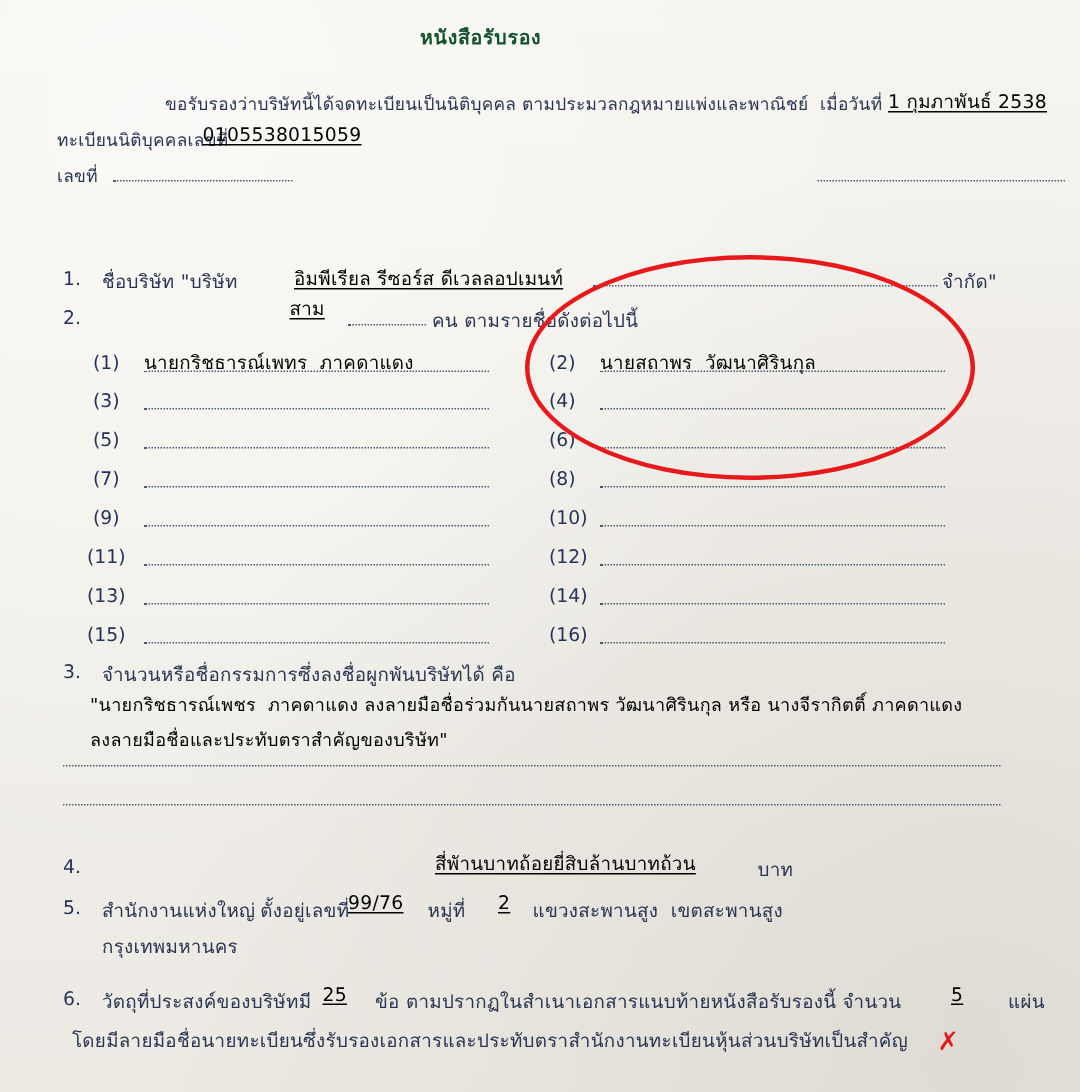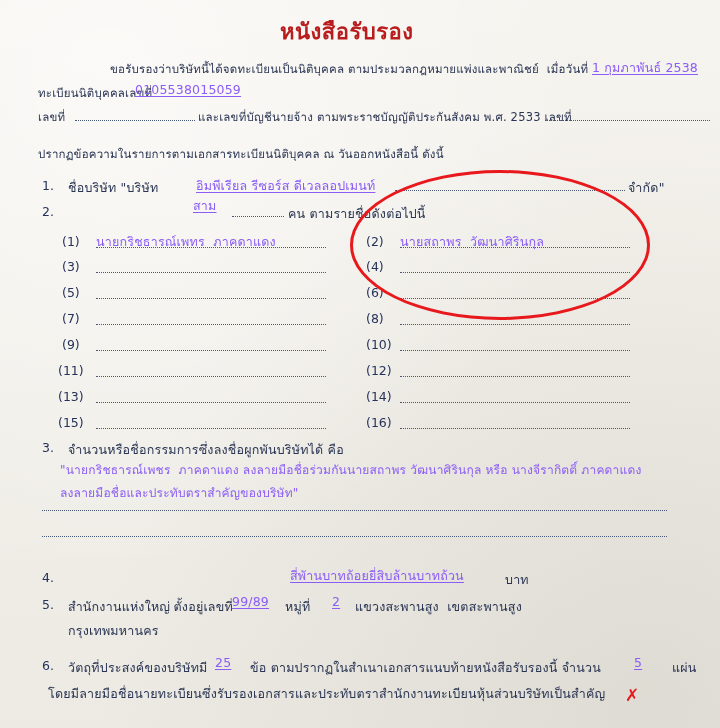--- a/index.html
+++ b/index.html
@@ -38,27 +38,27 @@
     color: #22304e;
     font-family: "DejaVu Sans", sans-serif;
     white-space: pre;
     letter-spacing: 0.2px;
   }
   .printed {
     color: #2a3553;
     font-size: 12.5px;
   }
   .title {
-    font-size: 22px;
+    font-size: 13px;
     font-weight: bold;
-    color: #b91c1c;
+    color: #14532d;
     letter-spacing: 0.5px;
   }
   .hand {
-    color: #8b5cf6;
+    color: #000000;
     font-size: 12.5px;
     font-family: "DejaVu Sans", sans-serif;
   }
   .hand-u {
     text-decoration: underline;
     text-underline-offset: 2px;
   }
   .dots {
     position: absolute;
     border-bottom: 1px dotted #4a5878;
@@ -92,24 +92,22 @@
   <div class="doc-text title" style="left:280px; top:14px;">หนังสือรับรอง</div>
 
   <div class="doc-text printed" style="left:110px; top:60px; font-size:11.5px;">ขอรับรองว่าบริษัทนี้ได้จดทะเบียนเป็นนิติบุคคล ตามประมวลกฎหมายแพ่งและพาณิชย์  เมื่อวันที่</div>
   <div class="doc-text hand hand-u" style="left:592px; top:58px;">1 กุมภาพันธ์ 2538</div>
 
   <div class="doc-text printed" style="left:38px; top:84px; font-size:11.5px;">ทะเบียนนิติบุคคลเลขที่</div>
   <div class="doc-text hand hand-u" style="left:135px; top:82px;">0105538015059</div>
 
   <div class="doc-text printed" style="left:38px; top:108px; font-size:11.5px;">เลขที่</div>
   <div class="dots" style="left:75px; top:120px; width:120px;"></div>
-  <div class="doc-text printed" style="left:198px; top:108px; font-size:11.5px;">และเลขที่บัญชีนายจ้าง ตามพระราชบัญญัติประกันสังคม พ.ศ. 2533 เลขที่</div>
   <div class="dots" style="left:545px; top:120px; width:165px;"></div>
 
-  <div class="doc-text printed" style="left:38px; top:145px; font-size:11.5px;">ปรากฏข้อความในรายการตามเอกสารทะเบียนนิติบุคคล ณ วันออกหนังสือนี้ ดังนี้</div>
 
   <div class="num" style="left:42px; top:178px;">1.</div>
   <div class="doc-text printed" style="left:68px; top:178px;">ชื่อบริษัท "บริษัท</div>
   <div class="doc-text hand hand-u" style="left:196px; top:176px;">อิมพีเรียล รีซอร์ส ดีเวลลอปเมนท์</div>
   <div class="dots" style="left:395px; top:190px; width:230px;"></div>
   <div class="doc-text printed" style="left:628px; top:178px;">จำกัด"</div>
 
   <div class="num" style="left:42px; top:204px;">2.</div>
   <div class="doc-text hand hand-u" style="left:193px; top:196px;">สาม</div>
   <div class="dots" style="left:232px; top:216px; width:52px;"></div>
@@ -171,21 +169,21 @@
   <div class="doc-text hand" style="left:60px; top:483px; font-size:12px;">ลงลายมือชื่อและประทับตราสำคัญของบริษัท"</div>
   <div class="dots" style="left:42px; top:510px; width:625px;"></div>
   <div class="dots" style="left:42px; top:536px; width:625px;"></div>
 
   <div class="num" style="left:42px; top:570px;">4.</div>
   <div class="doc-text hand hand-u" style="left:290px; top:566px;">สี่พัานบาทถ้อยยี่สิบล้านบาทถ้วน</div>
   <div class="doc-text printed" style="left:505px; top:570px;">บาท</div>
 
   <div class="num" style="left:42px; top:597px;">5.</div>
   <div class="doc-text printed" style="left:68px; top:597px;font-family:Liberation Serif, serif;">สำนักงานแห่งใหญ่ ตั้งอยู่เลขที่</div>
-  <div class="doc-text hand hand-u" style="left:232px; top:594px;">99/89</div>
+  <div class="doc-text hand hand-u" style="left:232px; top:594px;">99/76</div>
   <div class="doc-text printed" style="left:285px; top:597px;">หมู่ที่</div>
   <div class="doc-text hand hand-u" style="left:332px; top:594px;">2</div>
   <div class="doc-text printed" style="left:355px; top:597px;">แขวงสะพานสูง  เขตสะพานสูง</div>
   <div class="doc-text printed" style="left:68px; top:621px;">กรุงเทพมหานคร</div>
 
   <div class="num" style="left:42px; top:658px;">6.</div>
   <div class="doc-text printed" style="left:68px; top:658px;">วัตถุที่ประสงค์ของบริษัทมี</div>
   <div class="doc-text hand hand-u" style="left:215px; top:655px;">25</div>
   <div class="doc-text printed" style="left:250px; top:658px;">ข้อ ตามปรากฏในสำเนาเอกสารแนบท้ายหนังสือรับรองนี้ จำนวน</div>
   <div class="doc-text hand hand-u" style="left:634px; top:655px;">5</div>

